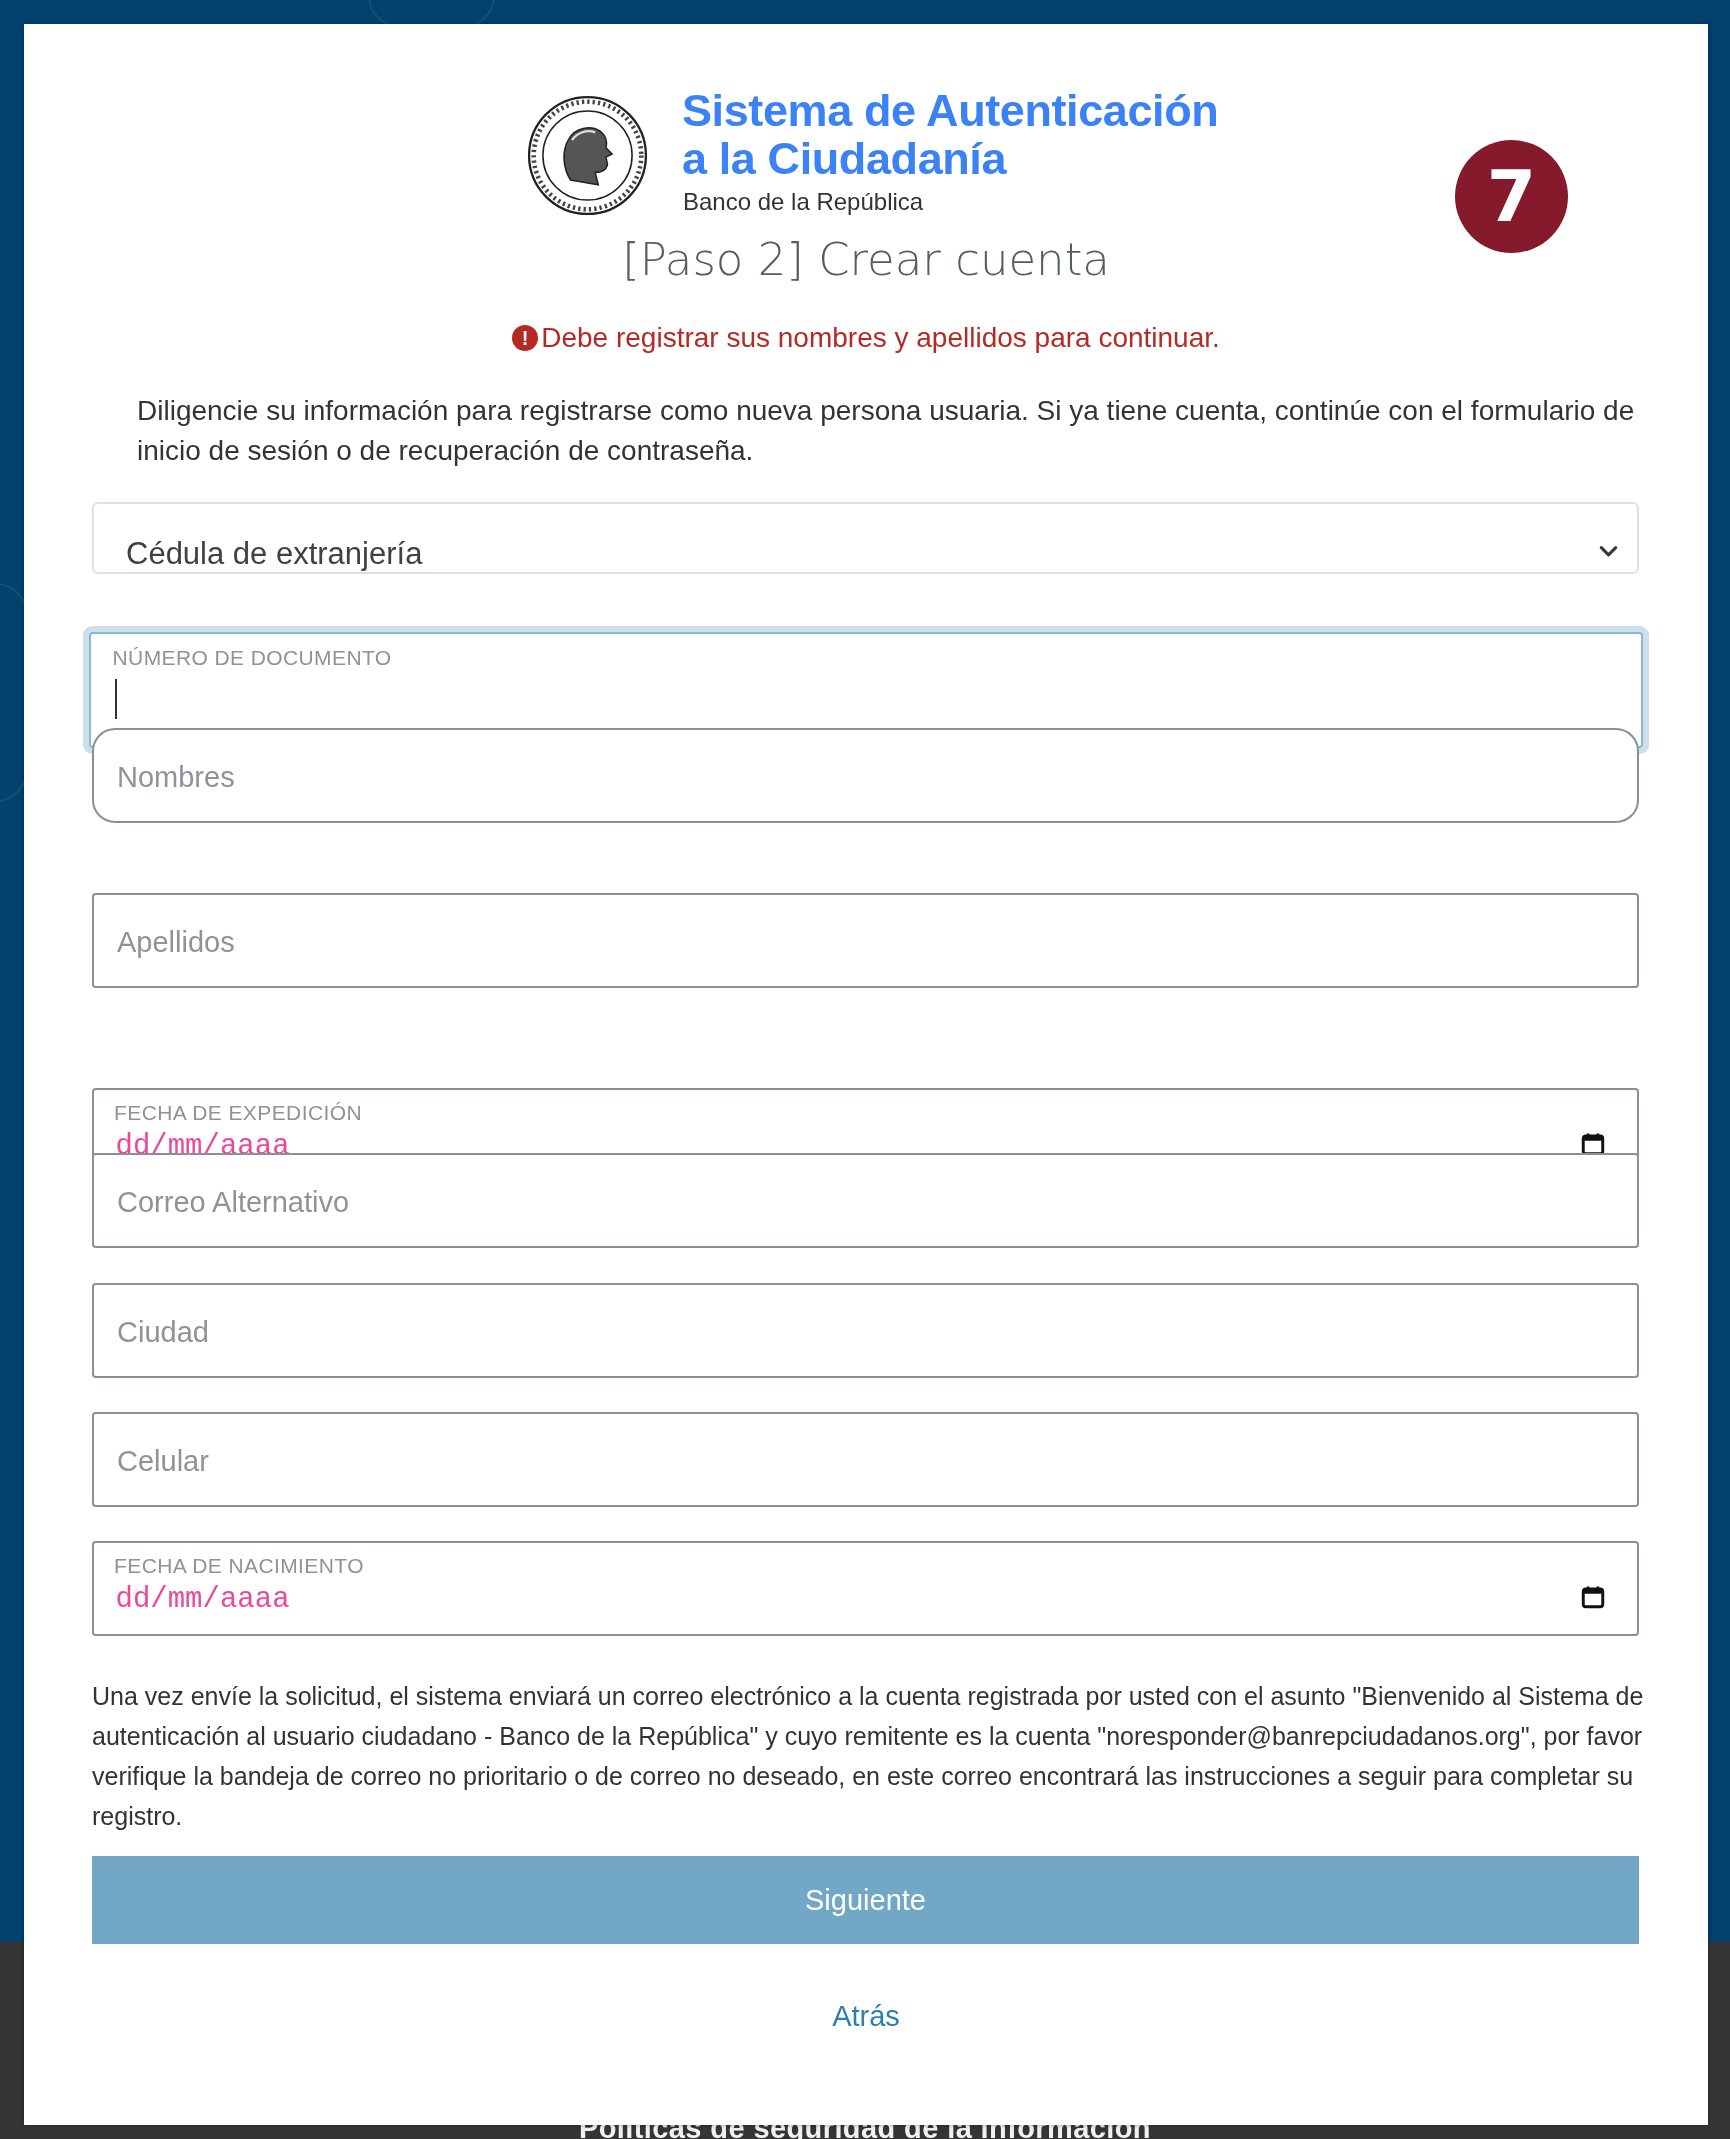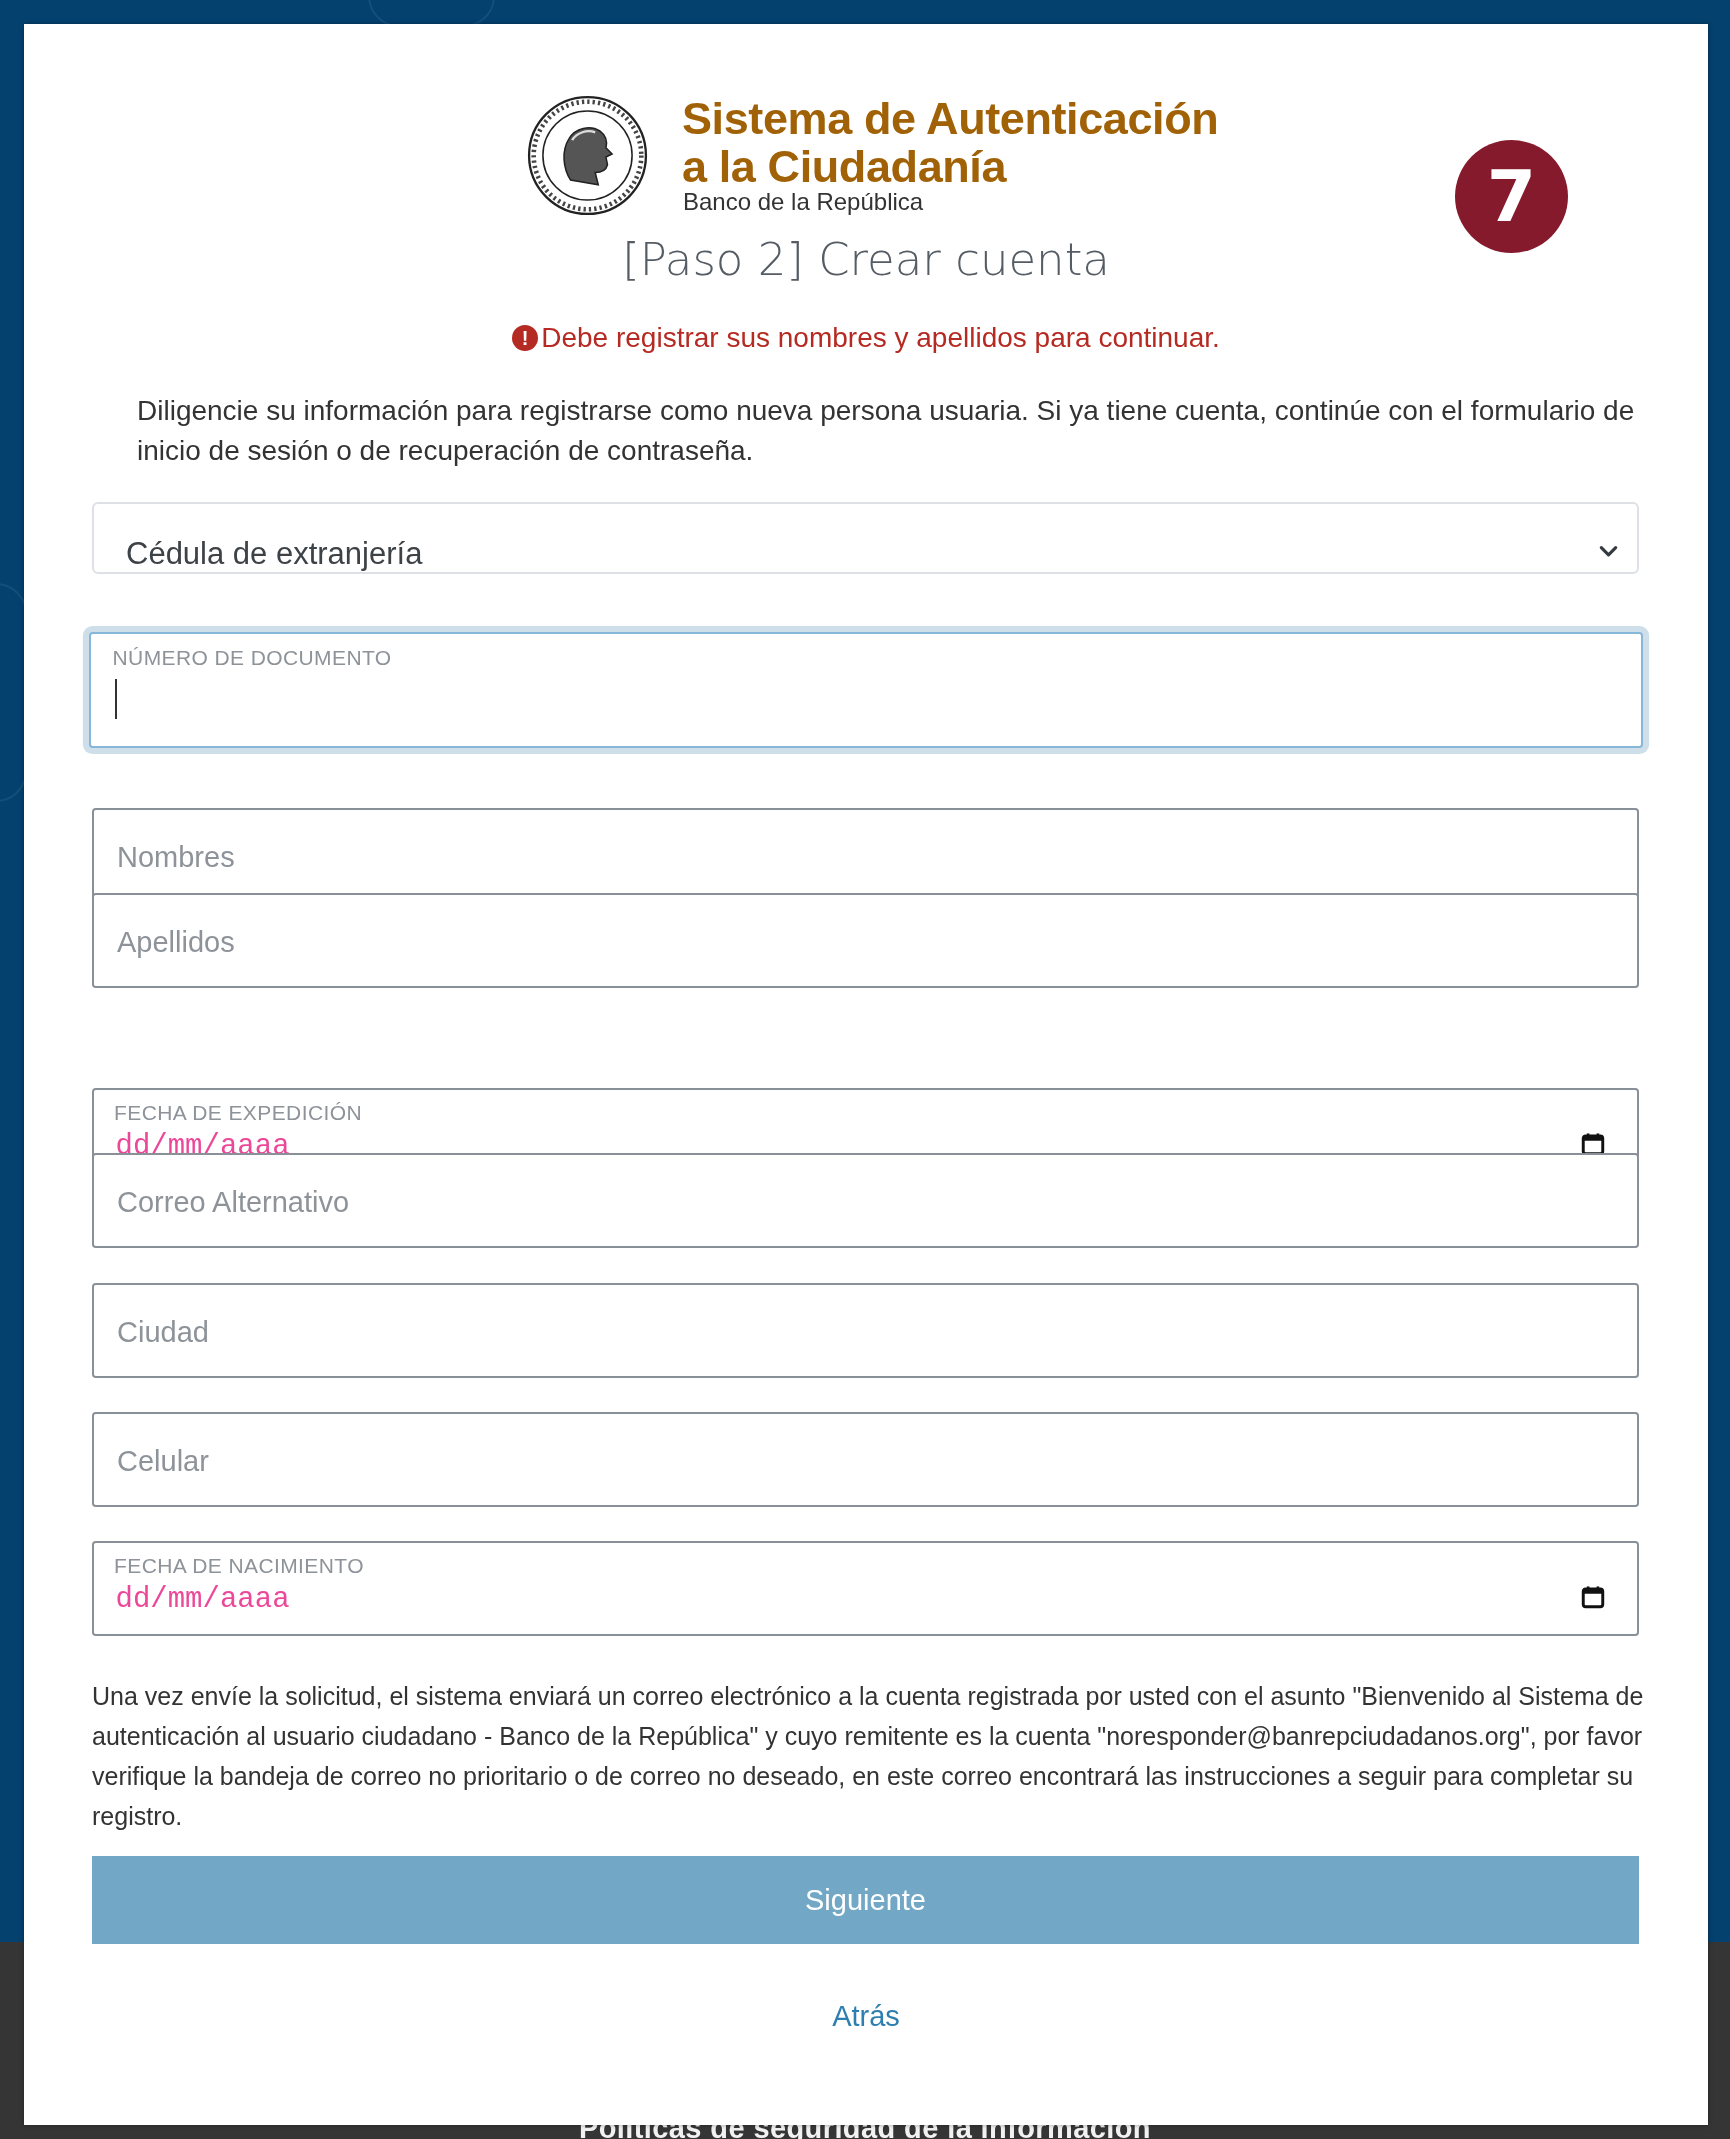--- a/index.html
+++ b/index.html
@@ -19,21 +19,21 @@
   }
   .card {
     position:absolute; left:24px; top:24px; width:1684px; height:2101px;
     background:#ffffff; box-shadow:0 0 4.6px rgba(0,0,0,0.35);
   }
   .seal {
     position:absolute; left:502px; top:70px; width:123px; height:123px;
   }
   .brand-title {
     position:absolute; left:658px; top:63px; font-size:45px; font-weight:bold;
-    color:#a16207; line-height:48px; letter-spacing:-0.4px;margin-top:8px;
+    color:#3b82f6; line-height:48px; letter-spacing:-0.4px;
   }
   .brand-sub {
     position:absolute; left:659px; top:164px; font-size:24px; color:#333;
   }
   .step-title {
     position:absolute; left:0; width:1684px; top:209px; text-align:center;
     font-size:45px; color:#555c63; font-family:"DejaVu Sans", sans-serif; font-weight:300;
   }
   .badge {
     position:absolute; left:1431px; top:116px; width:113px; height:113px; border-radius:50%;
@@ -136,21 +136,21 @@
     <svg class="chev" viewBox="0 0 16 16">
       <path d="M3 6 L8 11 L13 6" fill="none" stroke="#343a40" stroke-width="2.2" stroke-linecap="round" stroke-linejoin="round"></path>
     </svg>
   </div>
 
   <div class="doc-field">
     <span class="lbl">NÚMERO DE DOCUMENTO</span>
     <span class="caret"></span>
   </div>
 
-  <div class="field" style="top:784px;">
+  <div class="field" style="top:704px;border-radius:23px;">
     <span class="ph">Nombres</span>
   </div>
 
   <div class="field" style="top:869px;">
     <span class="ph">Apellidos</span>
   </div>
 
   <div class="field" style="top:1020px;margin-top:44px;">
     <span class="lbl">FECHA DE EXPEDICIÓN</span>
     <span class="val">dd/mm/aaaa</span>

